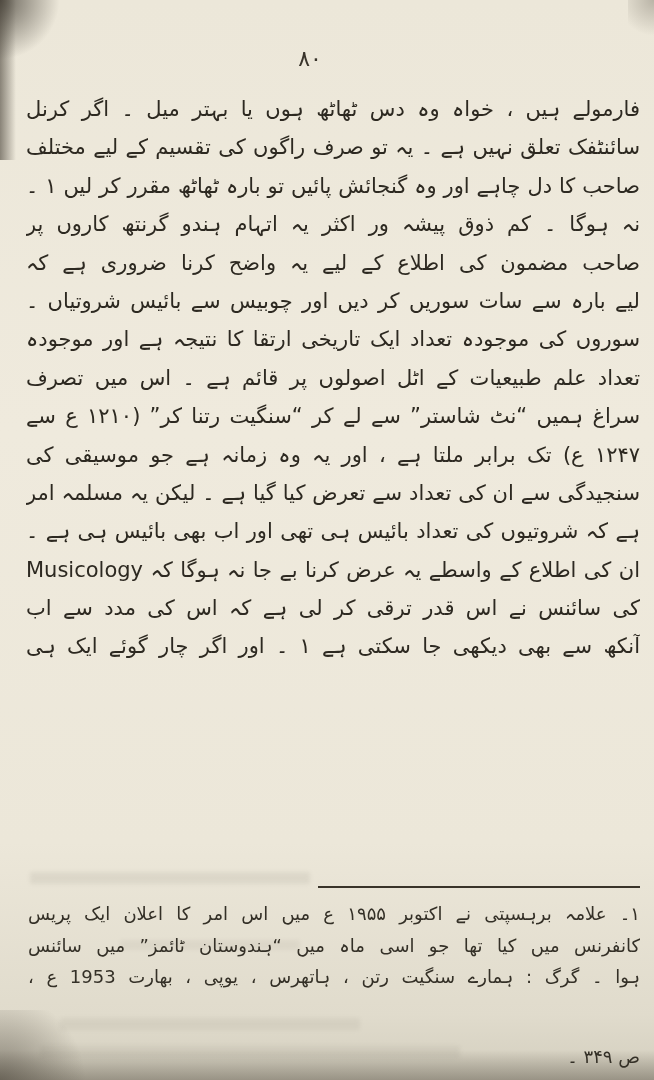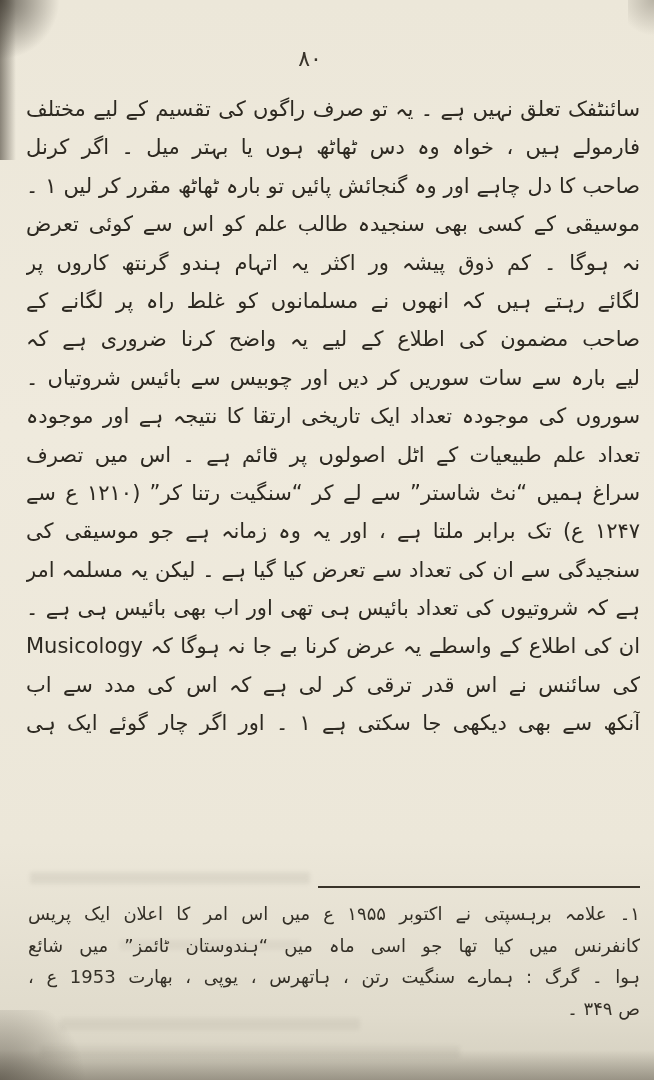--- a/index.html
+++ b/index.html
@@ -102,20 +102,21 @@
   .footnote .line {
     height: 31.5px;
     line-height: 31.5px;
     text-align: justify;
     text-align-last: justify;
     overflow: hidden;
   }
   .footnote .line.short {
     text-align: right;
     text-align-last: right;
+    margin-top: 48px;
   }
 
   
   .bleed {
     position: absolute;
     background: #6c675a;
     opacity: 0.10;
     filter: blur(2px);
     border-radius: 2px;
     pointer-events: none;
@@ -137,41 +138,39 @@
   <div class="edge-shadow-bottom-left"></div>
 
   <div class="bleed b1"></div>
   <div class="bleed b2"></div>
   <div class="bleed b3"></div>
   <div class="bleed b4"></div>
 
   <div class="page-number">۸۰</div>
 
   <div class="body-text">
+    <div class="line">فارمولے ہیں ، خواہ وہ دس ٹھاٹھ ہوں یا بہتر میل ۔ اگر کرنل</div>
     <div class="line">سائنٹفک تعلق نہیں ہے ۔ یہ تو صرف راگوں کی تقسیم کے لیے مختلف</div>
-    <div class="line">فارمولے ہیں ، خواہ وہ دس ٹھاٹھ ہوں یا بہتر میل ۔ اگر کرنل</div>
     <div class="line">صاحب کا دل چاہے اور وہ گنجائش پائیں تو بارہ ٹھاٹھ مقرر کر لیں ۱ ۔</div>
-    <div class="line">موسیقی کے کسی بھی سنجیدہ طالب علم کو اس سے کوئی تعرض</div>
     <div class="line">نہ ہوگا ۔ کم ذوق پیشہ ور اکثر یہ اتہام ہندو گرنتھ کاروں پر</div>
-    <div class="line">لگائے رہتے ہیں کہ انھوں نے مسلمانوں کو غلط راہ پر لگانے کے</div>
     <div class="line">صاحب مضمون کی اطلاع کے لیے یہ واضح کرنا ضروری ہے کہ</div>
     <div class="line">لیے بارہ سے سات سوریں کر دیں اور چوبیس سے بائیس شروتیاں ۔</div>
     <div class="line">سوروں کی موجودہ تعداد ایک تاریخی ارتقا کا نتیجہ ہے اور موجودہ</div>
     <div class="line">تعداد علم طبیعیات کے اٹل اصولوں پر قائم ہے ۔ اس میں تصرف</div>
     <div class="line">سراغ ہمیں “نٹ شاستر” سے لے کر “سنگیت رتنا کر” (۱۲۱۰ ع سے</div>
     <div class="line">۱۲۴۷ ع) تک برابر ملتا ہے ، اور یہ وہ زمانہ ہے جو موسیقی کی</div>
     <div class="line">سنجیدگی سے ان کی تعداد سے تعرض کیا گیا ہے ۔ لیکن یہ مسلمہ امر</div>
     <div class="line">ہے کہ شروتیوں کی تعداد بائیس ہی تھی اور اب بھی بائیس ہی ہے ۔</div>
     <div class="line">ان کی اطلاع کے واسطے یہ عرض کرنا بے جا نہ ہوگا کہ Musicology</div>
     <div class="line">کی سائنس نے اس قدر ترقی کر لی ہے کہ اس کی مدد سے اب شروتی</div>
     <div class="line">آنکھ سے بھی دیکھی جا سکتی ہے ۱ ۔ اور اگر چار گوئے ایک ہی</div>
   </div>
 
   <div class="footnote-rule"></div>
 
   <div class="footnote">
     <div class="line">۱۔ علامہ برہسپتی نے اکتوبر ۱۹۵۵ ع میں اس امر کا اعلان ایک پریس</div>
-    <div class="line">کانفرنس میں کیا تھا جو اسی ماہ میں “ہندوستان ٹائمز” میں شائع</div>
+    <div class="line">کانفرنس میں کیا تھا جو اسی ماہ میں “ہندوستان ٹائمز” میں سائنس</div>
     <div class="line">ہوا ۔ گرگ : ہمارے سنگیت رتن ، ہاتھرس ، یوپی ، بھارت 1953 ع ،</div>
     <div class="line short">ص ۳۴۹ ۔</div>
   </div>
 
 </div>
 
 </body></html>

